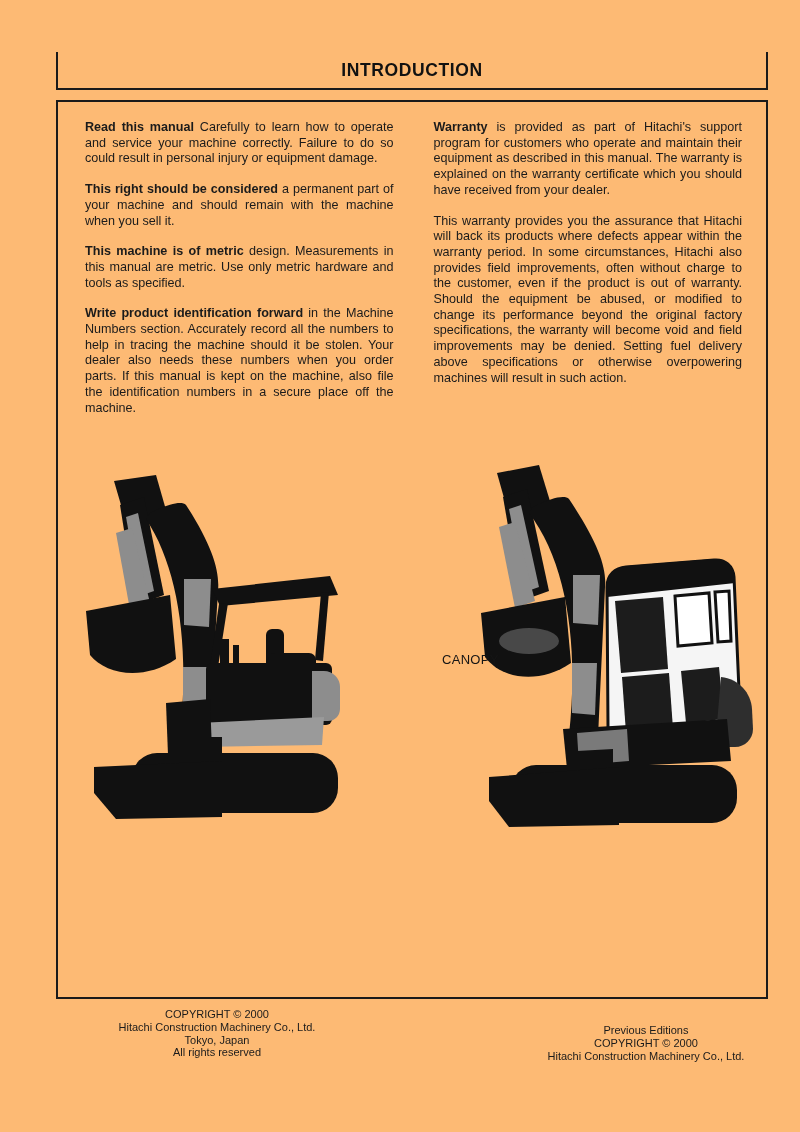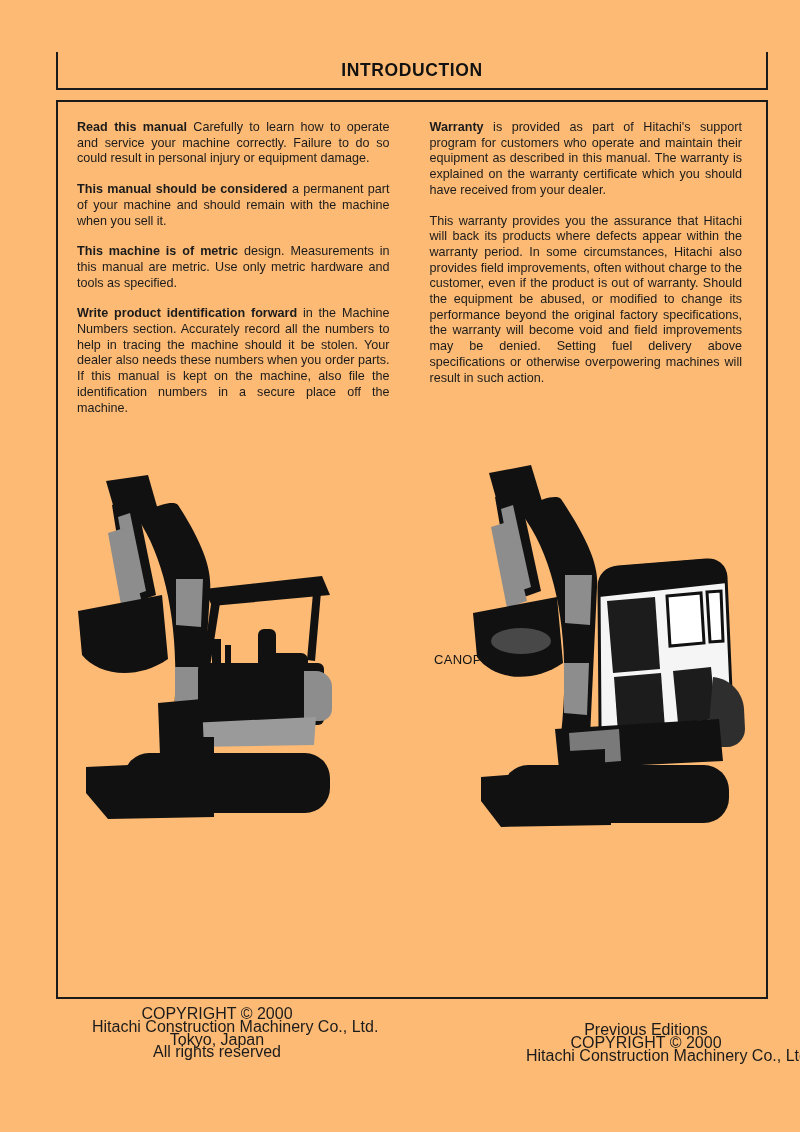--- a/index.html
+++ b/index.html
@@ -21,21 +21,21 @@
     display:flex;align-items:center;justify-content:center;
   }
   .title-band h1{
     margin:0;font-size:17.5px;font-weight:700;letter-spacing:0.6px;color:#111;
   }
   
   .main-box{
     position:absolute;left:56px;top:100px;width:712px;height:899px;
     border:2px solid #1a1a1a;
     box-sizing:border-box;
-    padding:16px 12px 0 4px;
+    padding:16px 12px 0 12px;
   }
   .columns{
     display:flex;gap:40px;
     margin:2px 12px 0 15px;
   }
   .col{
     flex:1;
     font-size:12.6px;line-height:15.7px;
     text-align:justify;
   }
@@ -59,42 +59,42 @@
   .figure-cab .figure-label{transform:translateX(26px);}
   
   .notice{
     margin:18px 4px 0 4px;
     font-size:12.6px;line-height:16.5px;
     text-align:left;
   }
   
   .footer{
     position:absolute;left:56px;top:1008px;width:712px;height:70px;
-    font-size:16px;line-height:12.8px;
+    font-size:11px;line-height:12.8px;
   }
   .footer .block{position:absolute;text-align:center;white-space:nowrap;}
   .footer .block-left{left:36px;top:0;width:250px;}
   .footer .block-right{left:470px;top:16px;width:240px;}
   .ink-gray{fill:#8d8d8d;}
 </style>
 </head>
 <body>
 
 <div class="page">
 
   <div class="title-band">
     <h1>INTRODUCTION</h1>
   </div>
 
   <div class="main-box">
 
     <div class="columns">
       <div class="col">
         <p class="para"><span class="lead">Read this manual</span><span>Carefully to learn how to operate and service your machine correctly. Failure to do so could result in personal injury or equipment damage.</span></p>
-        <p class="para"><span class="lead">This manual should be considered</span><span>a permanent part of your machine and should remain with the machine when you sell it.</span></p>
+        <p class="para"><span class="lead">This right should be considered</span><span>a permanent part of your machine and should remain with the machine when you sell it.</span></p>
         <p class="para"><span class="lead">This machine is of metric</span><span>design. Measurements in this manual are metric. Use only metric hardware and tools as specified.</span></p>
         <p class="para"><span class="lead">Write product identification forward</span><span>in the Machine Numbers section. Accurately record all the numbers to help in tracing the machine should it be stolen. Your dealer also needs these numbers when you order parts. If this manual is kept on the machine, also file the identification numbers in a secure place off the machine.</span></p>
       </div>
       <div class="col">
         <p class="para"><span class="lead">Warranty</span><span>is provided as part of Hitachi's support program for customers who operate and maintain their equipment as described in this manual. The warranty is explained on the warranty certificate which you should have received from your dealer.</span></p>
         <p class="para"><span class="lead"></span><span>This warranty provides you the assurance that Hitachi will back its products where defects appear within the warranty period. In some circumstances, Hitachi also provides field improvements, often without charge to the customer, even if the product is out of warranty. Should the equipment be abused, or modified to change its performance beyond the original factory specifications, the warranty will become void and field improvements may be denied. Setting fuel delivery above specifications or otherwise overpowering machines will result in such action.</span></p>
       </div>
     </div>
 
     <div class="figures">

